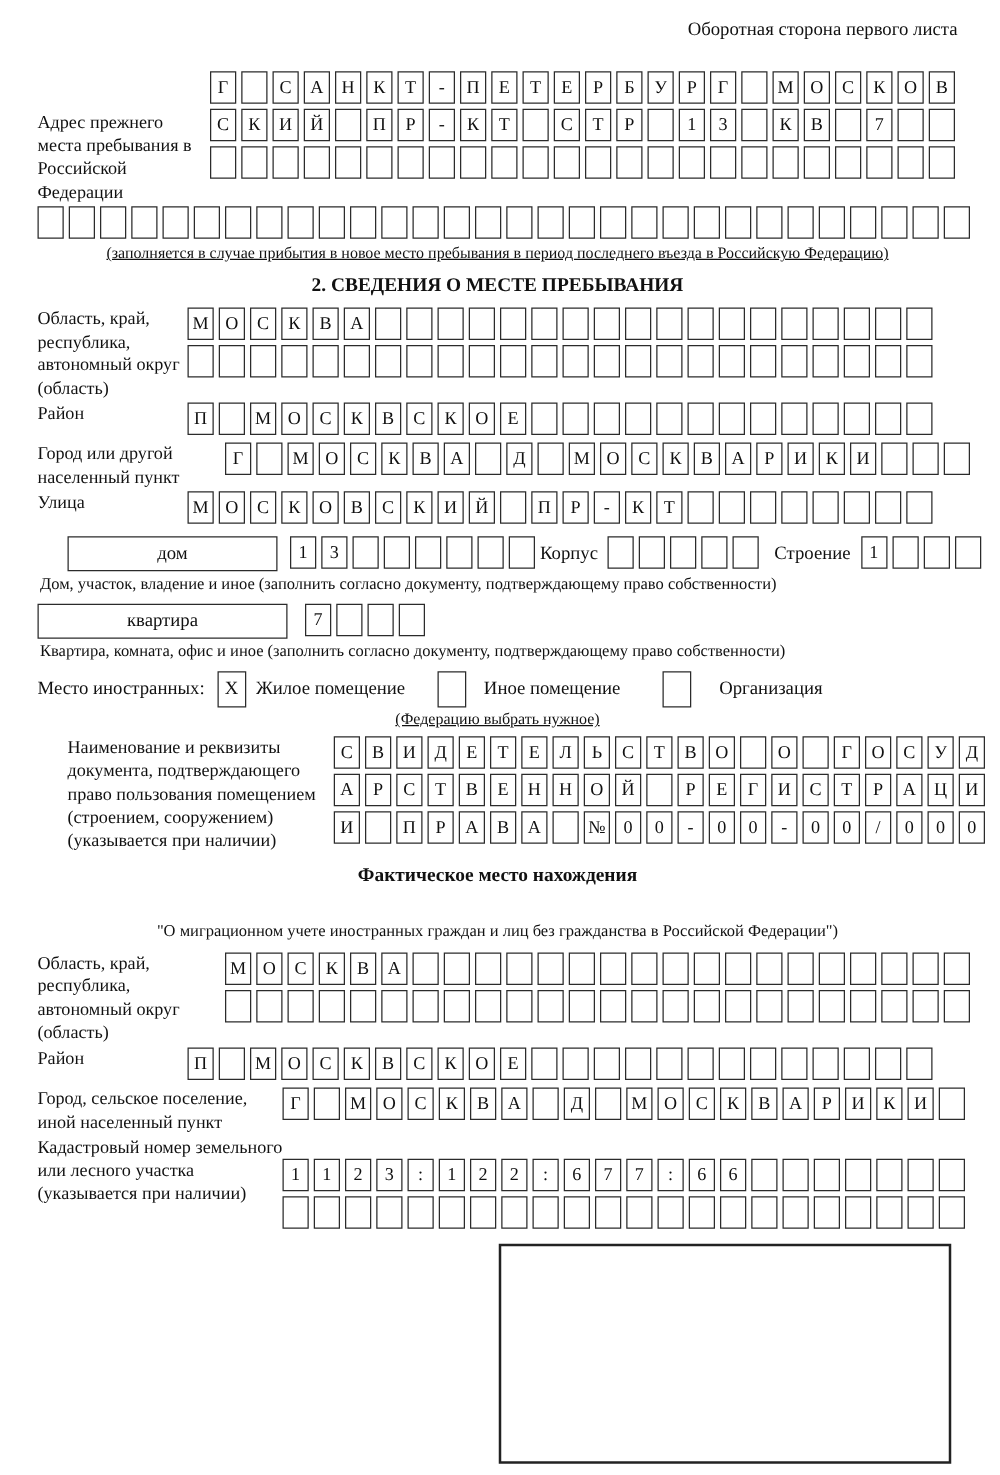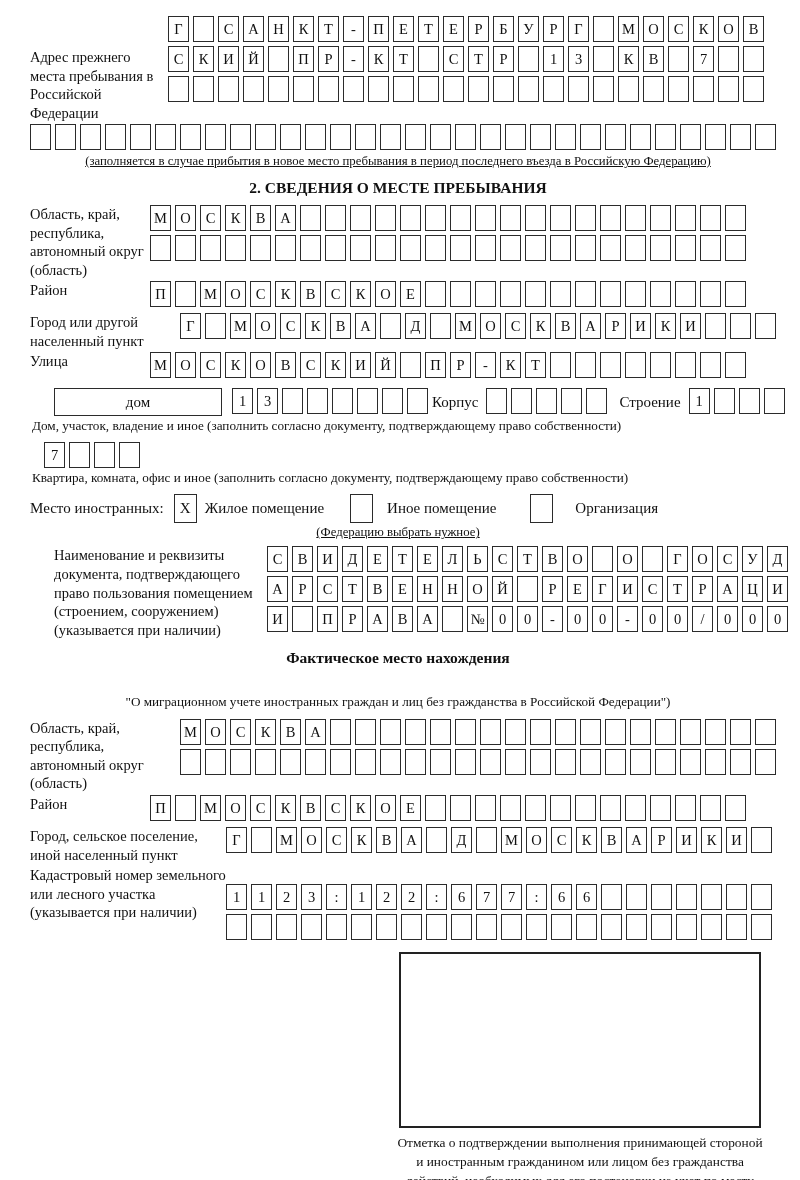--- a/index.html
+++ b/index.html
@@ -33,20 +33,21 @@
   .stamp-box{box-sizing:border-box;width:362px;height:176px;border:2px solid #222;margin:0 auto 6px auto;}
   .stamp-caption{font-size:13.4px;line-height:1.4;}
   .mt6{margin-top:6px;padding-left:24px;} .mt10{margin-top:10px;}
   .gap10{width:10px;flex:none;} .gap14{width:14px;flex:none;} .gap8{width:8px;flex:none;}
 </style>
 </head>
 <body>
 
 <div class="page">
 
+  <div class="hdr">Оборотная сторона первого листа</div>
 
   <div class="field">
     <div class="label lbl-w138">Адрес прежнего места пребывания в Российской Федерации</div>
     <div class="rows">
       <div class="cellrow">
           <span class="cell">Г</span>
           <span class="cell"></span>
           <span class="cell">С</span>
           <span class="cell">А</span>
           <span class="cell">Н</span>
@@ -336,20 +337,21 @@
     <div class="cellrow" style="margin-bottom:0;">
         <span class="cell">1</span>
         <span class="cell"></span>
         <span class="cell"></span>
         <span class="cell"></span>
       </div>
   </div>
   <div class="caption">Дом, участок, владение и иное (заполнить согласно документу, подтверждающему право собственности)</div>
 
   <div class="field">
+    <div class="widebox" style="width:200px;">квартира</div>
     <div class="gap14"></div>
     <div class="cellrow" style="margin-bottom:0;">
         <span class="cell">7</span>
         <span class="cell"></span>
         <span class="cell"></span>
         <span class="cell"></span>
       </div>
   </div>
   <div class="caption">Квартира, комната, офис и иное (заполнить согласно документу, подтверждающему право собственности)</div>
 

